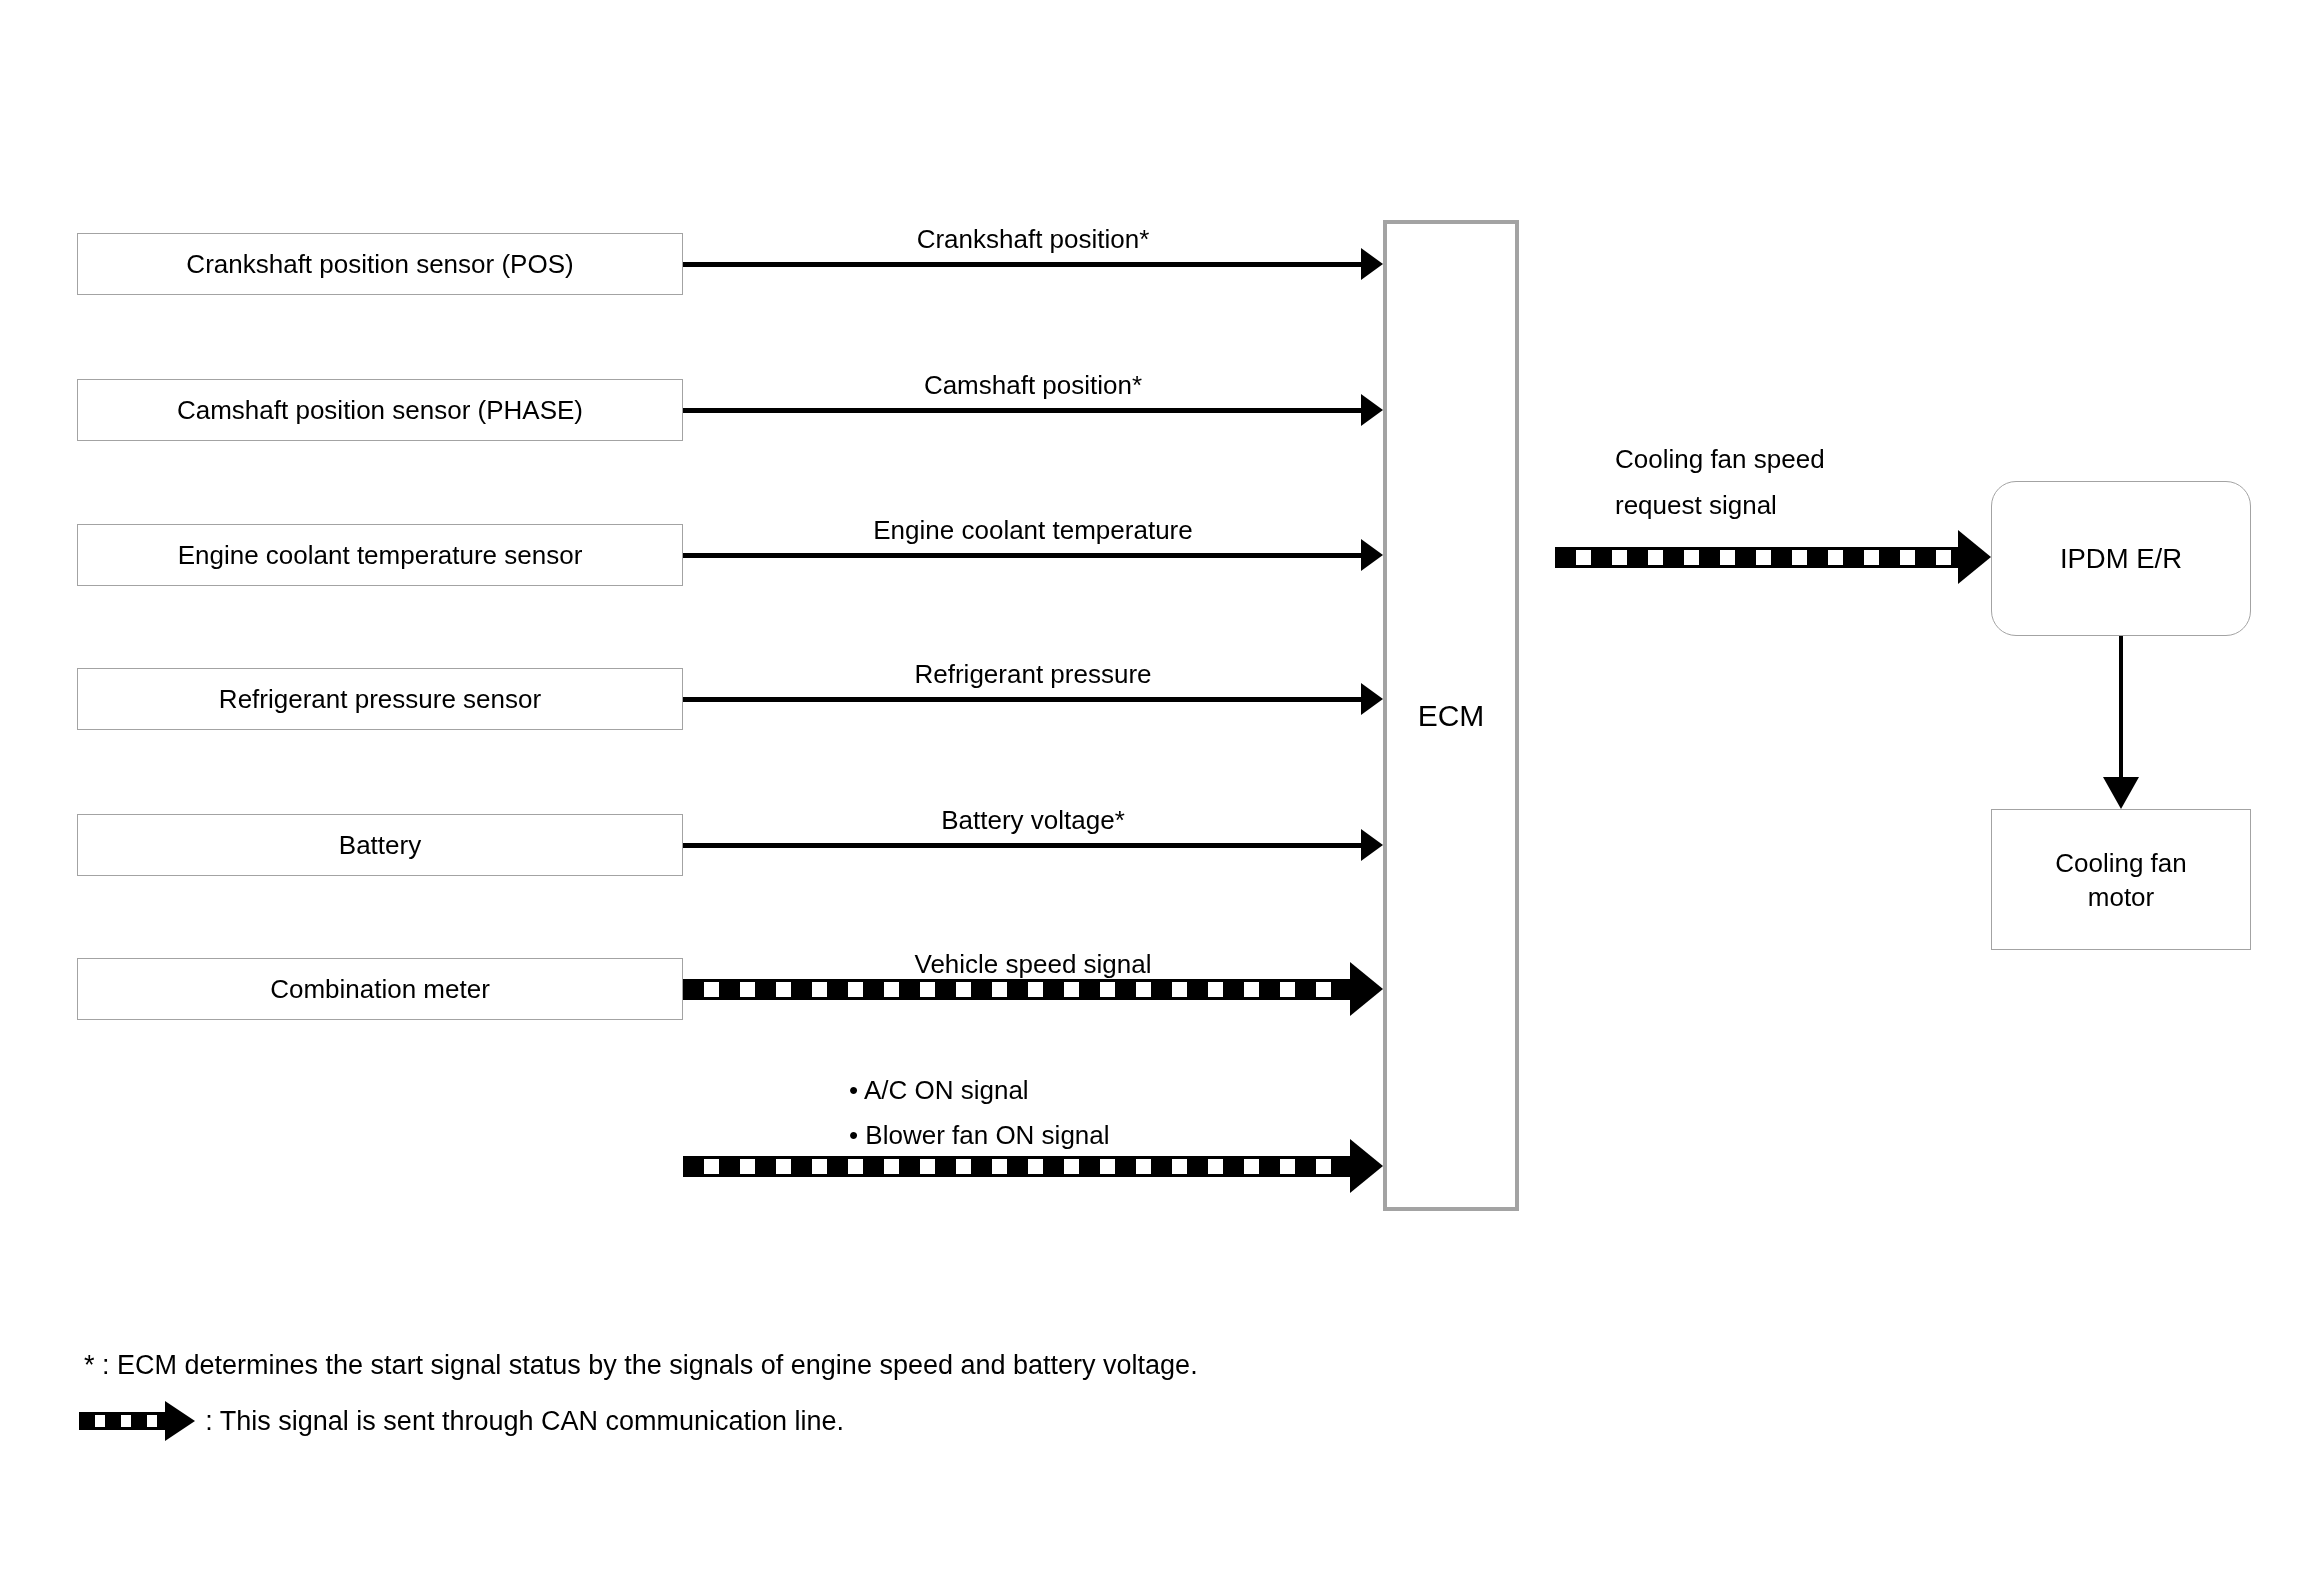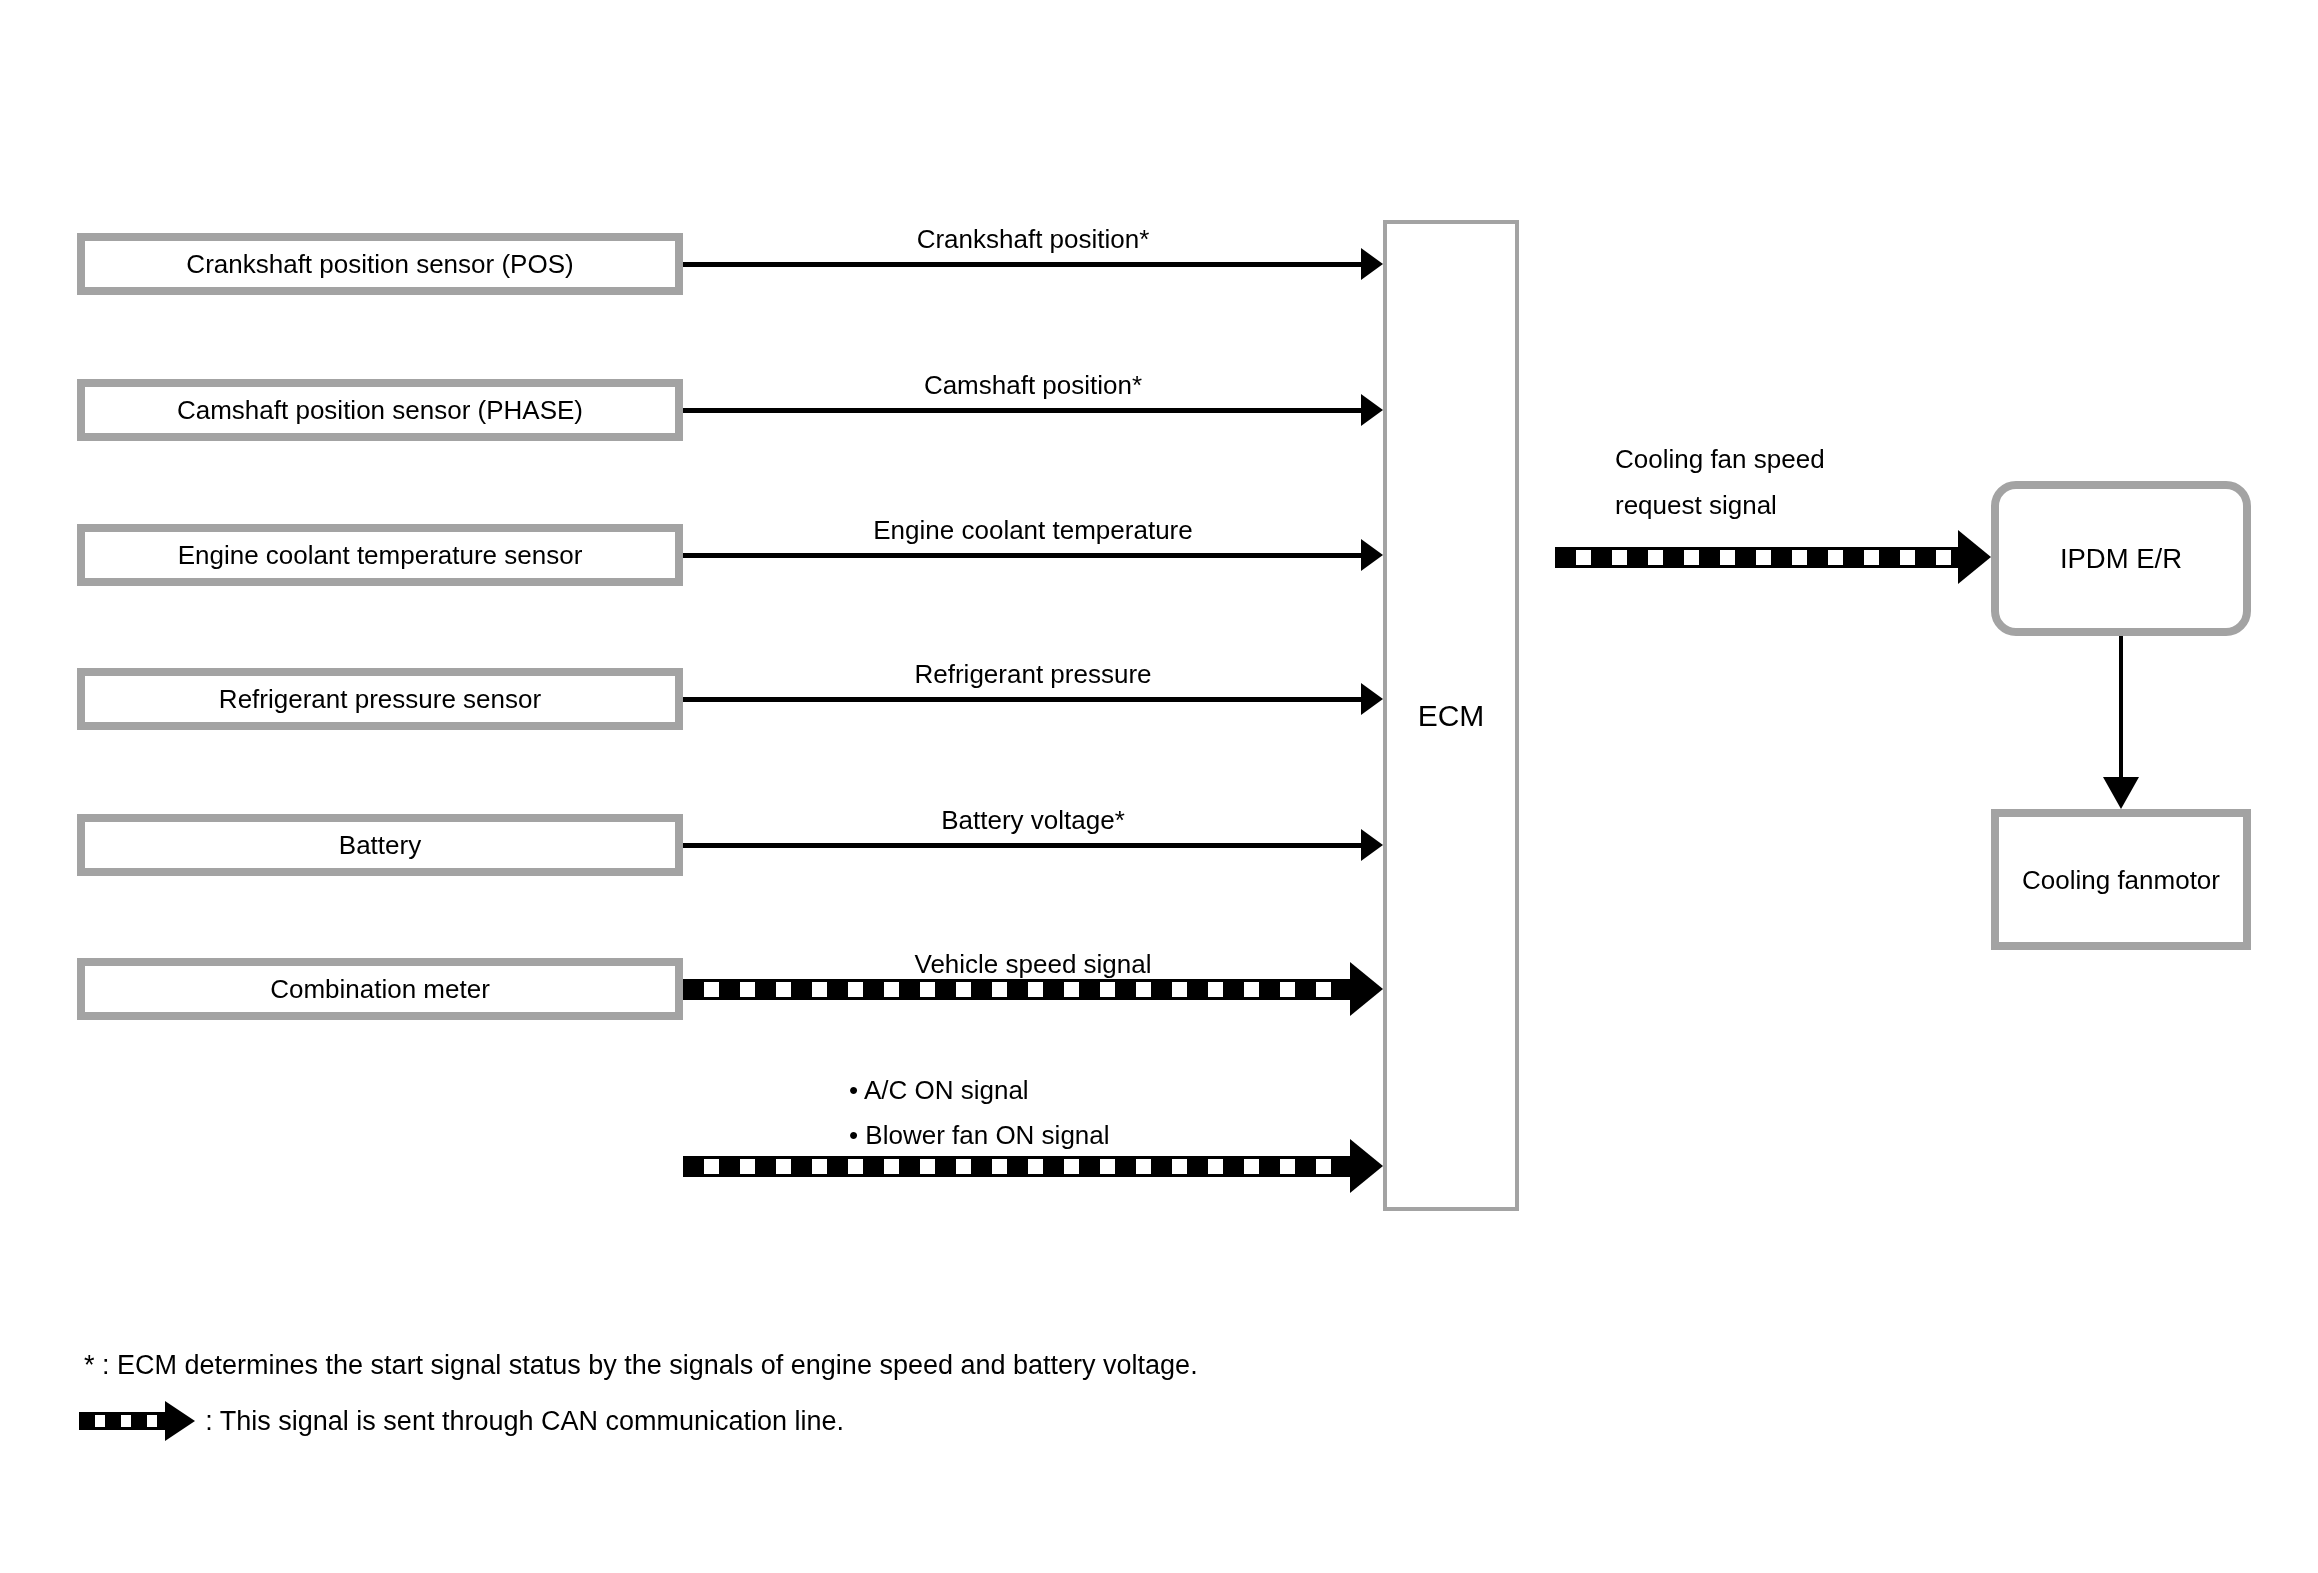--- a/index.html
+++ b/index.html
@@ -2,28 +2,28 @@
 <html style="font-size:9.2px"><head>
 <meta charset="utf-8">
 <style>
   html,body{margin:0;padding:0;background:#ffffff;}
   .canvas{
     position:relative;width:2319px;height:1573px;background:#ffffff;
     font-family:"Liberation Sans","DejaVu Sans",sans-serif;color:#000;
     overflow:hidden;
   }
   .box{
-    position:absolute;border:8px solid #a3a3a3;background:#fff;
+    position:absolute;border:1px solid #a3a3a3;background:#fff;
     display:flex;align-items:center;justify-content:center;
     text-align:center;box-sizing:border-box;
   }
   .src-box{left:77px;width:606px;height:62px;font-size:26px;}
   .ecm-box{left:1383px;top:220px;width:136px;height:991px;border-width:4.6px;font-size:30px;}
   .ipdm-box{left:1991px;top:481px;width:260px;height:155px;font-size:27.5px;border-radius:25px;}
-  .motor-box{left:1991px;top:809px;width:260px;height:141px;font-size:26px;line-height:34px;flex-direction:row;}
+  .motor-box{left:1991px;top:809px;width:260px;height:141px;font-size:26px;line-height:34px;flex-direction:column;}
   .sig-label{position:absolute;left:683px;width:700px;text-align:center;font-size:26px;line-height:32px;}
   
   .arrow{position:absolute;left:683px;width:700px;height:34px;}
   .arrow .line{position:absolute;left:0;right:20.7px;top:15px;height:4.6px;background:#000;}
   .arrow .head{position:absolute;right:0;top:1.1px;width:0;height:0;
     border-top:16px solid transparent;border-bottom:16px solid transparent;border-left:22px solid #000;}
   
   .can{position:absolute;height:55px;}
   .can .bar{position:absolute;left:0;right:33px;top:16.6px;height:15px;
     border-top:3.4px solid #000;border-bottom:3.4px solid #000;

